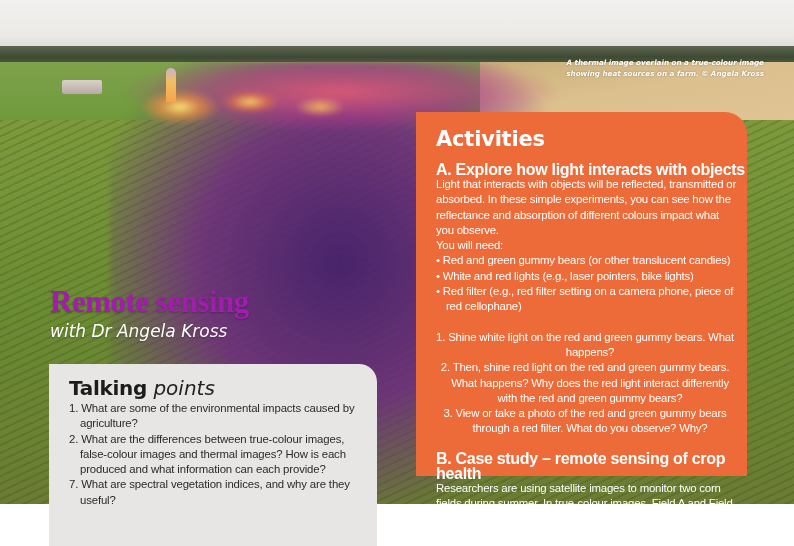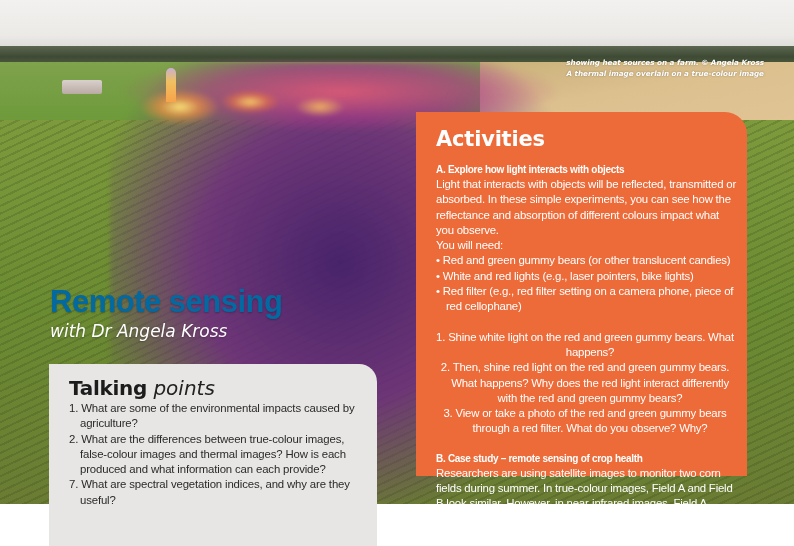--- a/index.html
+++ b/index.html
@@ -62,22 +62,22 @@
     .caption {
       position: absolute; right: 30px; top: 57px; width: 240px; text-align: right;
       font-family: "DejaVu Sans", sans-serif; font-style: italic; font-weight: bold;
       font-size: 7.2px; line-height: 11px; color: #ffffff;
       text-shadow: 0 0 2px rgba(0,0,0,0.35);
     }
 
     
     .title-block { position: absolute; left: 50px; top: 285px; }
     .title {
-      font-family: Liberation Sans, sans-serif; font-weight: bold;
-      font-size: 31px; line-height: 34px; color: #0369a1; letter-spacing: -0.5px;
+      font-family: Liberation Serif, serif; font-weight: bold;
+      font-size: 31px; line-height: 34px; color: #a21caf; letter-spacing: -0.5px;
       text-shadow: 0 1px 2px rgba(0,0,0,0.25);
       text-align: right;
     }
     .subtitle {
       font-family: "DejaVu Sans", sans-serif; font-style: italic;
       font-size: 17px; line-height: 22px; color: #ffffff; margin-top: 1px;
       text-shadow: 0 1px 2px rgba(0,0,0,0.25);
     }
 
     
@@ -105,21 +105,21 @@
       position: absolute; left: 416px; top: 112px; width: 331px; height: 364px;
       background: #ec6b39; border-top-right-radius: 22px;
       padding: 14px 0 0 20px; color: #ffffff;
     }
     .activities .heading {
       font-family: "DejaVu Sans", sans-serif; font-weight: bold;
       font-size: 21px; line-height: 26px; letter-spacing: -0.2px;
     }
     .activities .sub-heading {
       font-family: "Liberation Sans", sans-serif; font-weight: bold;
-      font-size: 10px; line-height: 15px; margin-top: 10px; letter-spacing: -0.3px;
+      font-size: 16px; line-height: 15px; margin-top: 10px; letter-spacing: -0.3px;
     }
     .activities p, .activities li {
       font-family: "Liberation Sans", sans-serif; font-size: 11.4px; line-height: 15.3px;
       letter-spacing: -0.2px;
     }
     .activities p { width: 300px; }
     .activities ul, .activities ol { list-style: none; }
     .activities ul li { padding-left: 10px; text-indent: -10px; width: 300px; }
     .activities ol { margin-top: 15px; text-align: center; }
     .activities ol li { padding-left: 10px; text-indent: -10px; width: 298px; }
@@ -134,22 +134,22 @@
   <div class="field-green-far"></div>
   <div class="field-wheat"></div>
   <div class="field-wheat-edge"></div>
   <div class="field-green-near"></div>
   <div class="farm"></div>
   <div class="thermal"></div>
   <div class="silo"></div>
 </div>
 
 <div class="caption">
+  <div>A thermal image overlain on a true-colour image</div>
   <div>showing heat sources on a farm. © Angela Kross</div>
-  <div>A thermal image overlain on a true-colour image</div>
 </div>
 
 <div class="title-block">
   <div class="title">Remote sensing</div>
   <div class="subtitle">with Dr Angela Kross</div>
 </div>
 
 <div class="talking">
   <div class="heading">
     <span class="bold">Talking</span>

